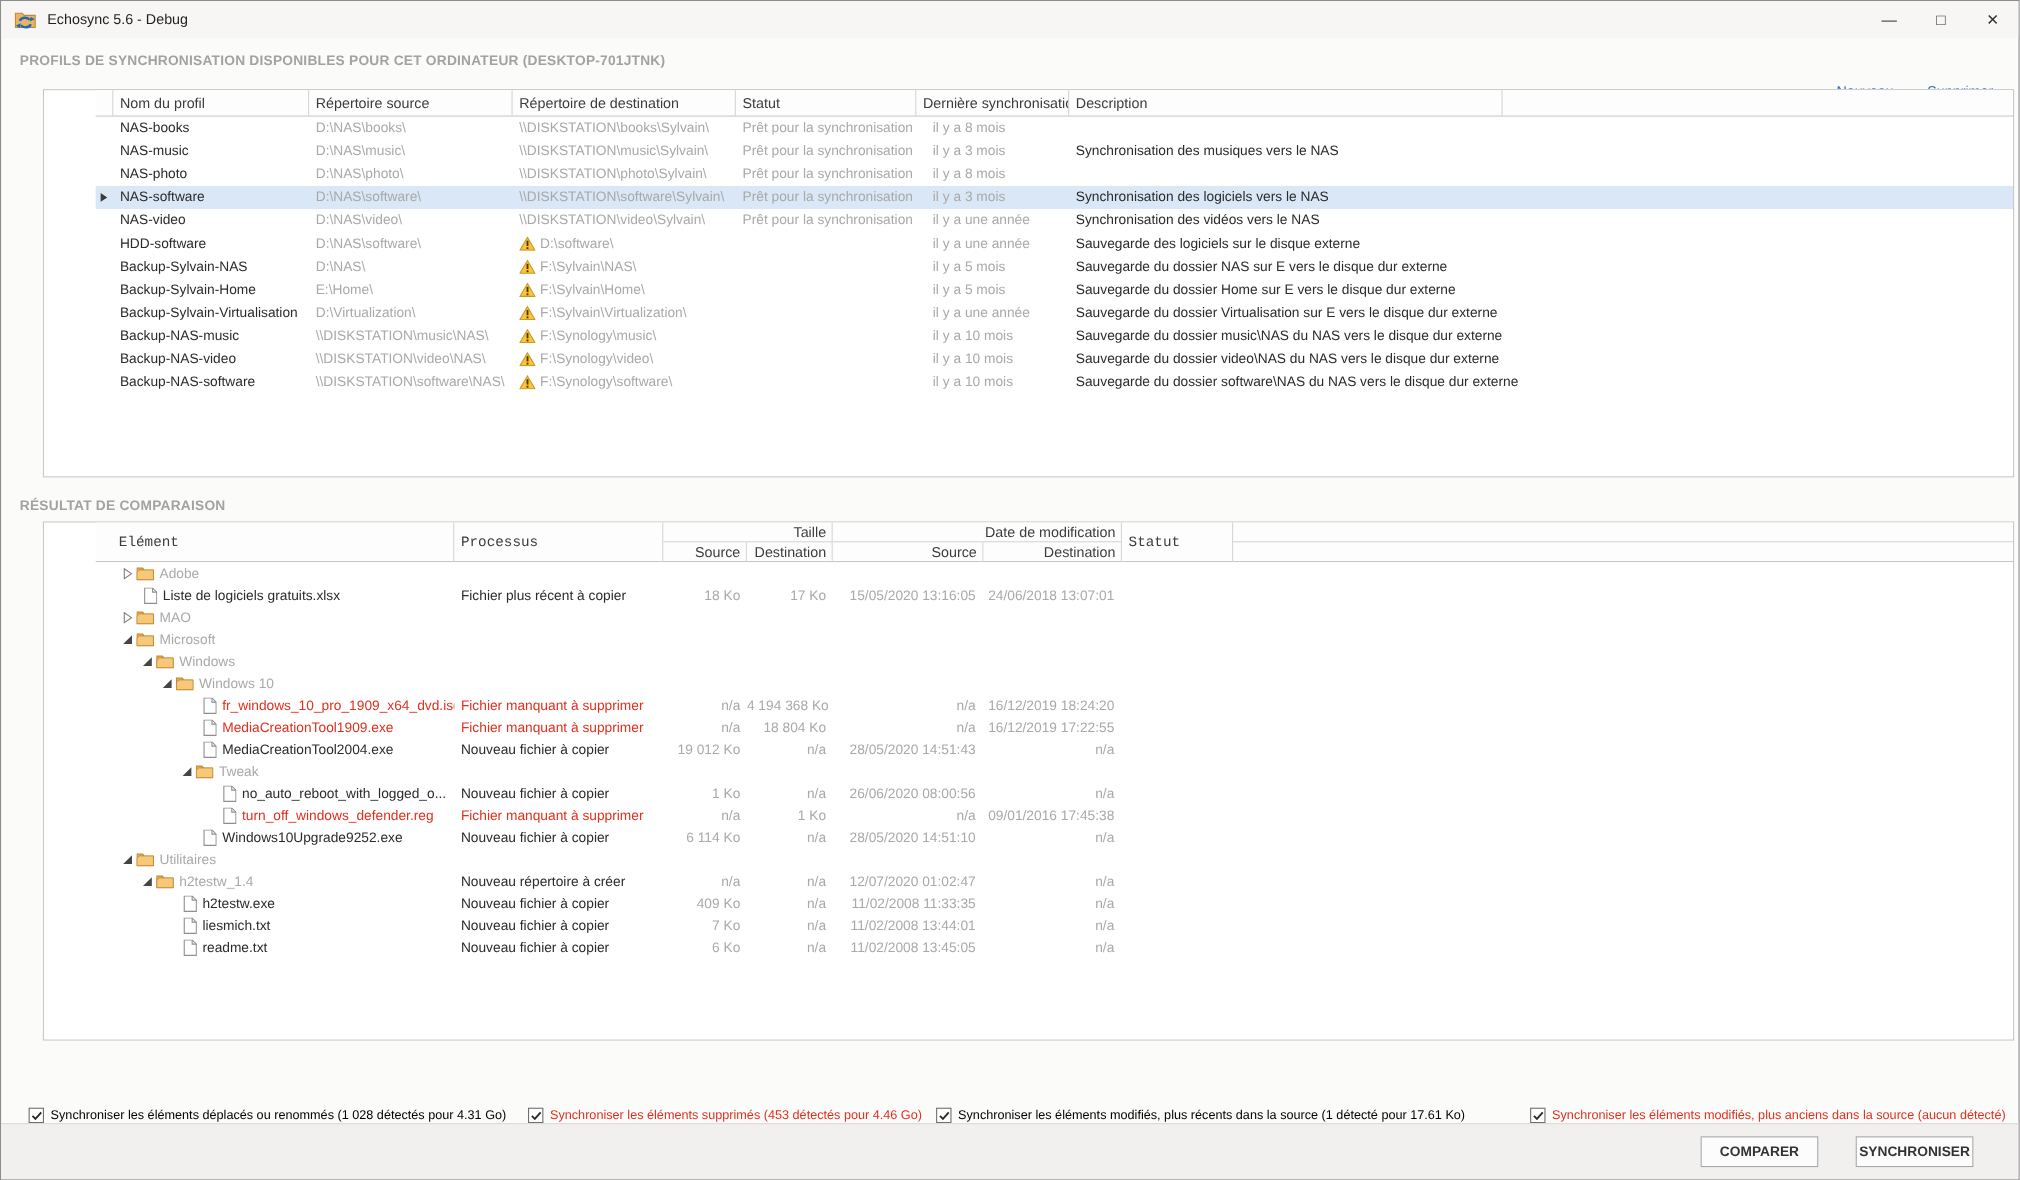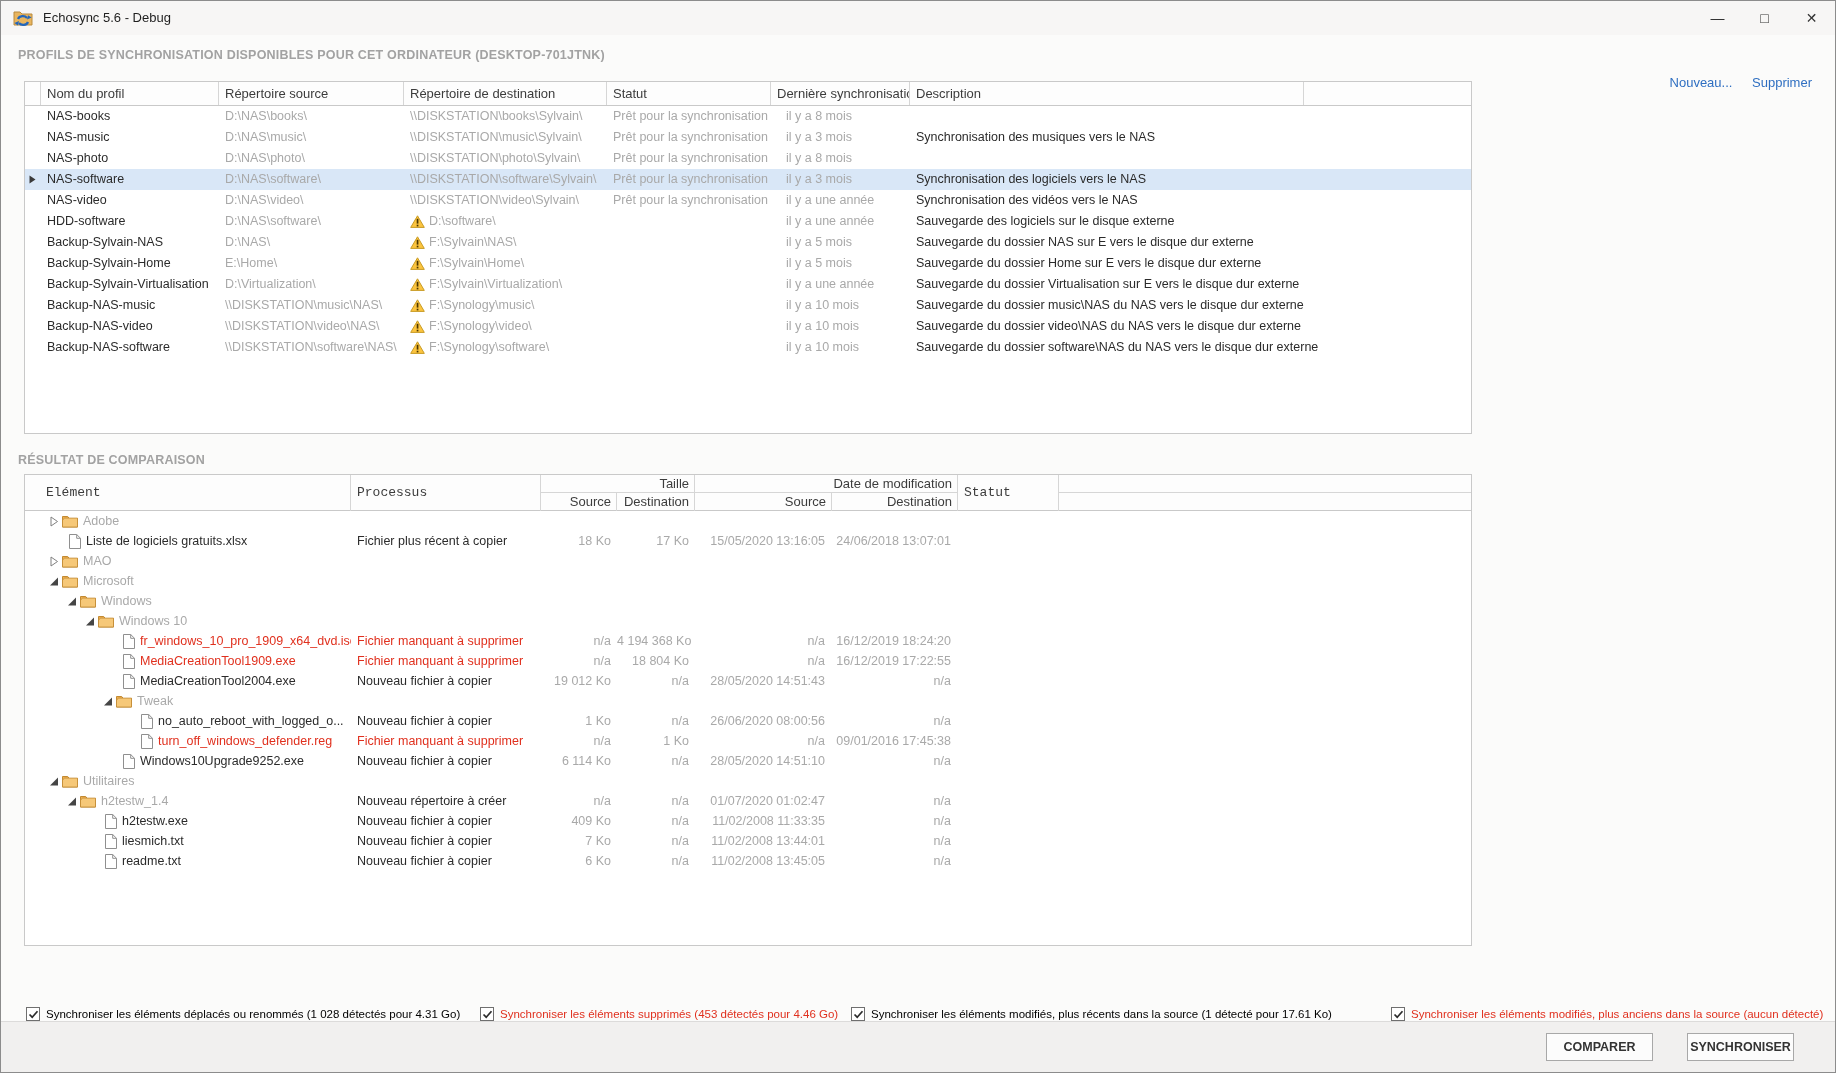--- a/index.html
+++ b/index.html
@@ -20,21 +20,21 @@
   .title-text{position:absolute;left:42px;top:0;height:34px;line-height:34px;font-size:13px;color:#1f1f1f;}
   .win-controls{position:absolute;right:0;top:0;height:33px;display:flex;}
   .win-btn{width:47px;height:33px;display:flex;align-items:center;justify-content:center;font-size:14px;color:#333;cursor:default;}
   
   .section-label{position:absolute;left:17px;font-size:12.5px;font-weight:bold;color:#a2a2a2;letter-spacing:.2px;}
   #profiles-label{top:47px;}
   #compare-label{top:452px;}
   .links{position:absolute;top:46px;right:23px;font-size:13px;color:var(--link);margin-top:28px;}
   .links span{margin-left:16px;cursor:pointer;}
   
-  .tbl{position:absolute;left:23px;width:1448px;background:#fff;border:1px solid var(--border);}
+  .tbl{position:absolute;left:38px;width:1792px;background:#fff;border:1px solid var(--border);padding-left:47px;}
   #profiles-table{top:80px;height:353px;}
   #compare-table{top:473px;height:472px;}
   .muted{color:var(--muted);}
   .dark{color:var(--dark);}
   .red{color:var(--alert);}
   
   .p-header{display:flex;height:24px;border-bottom:1px solid var(--border);background:#fdfdfd;}
   .p-header .pc{border-right:1px solid var(--hborder);line-height:23px;font-size:13px;color:#3c3c3c;}
   .p-row{display:flex;height:21px;font-size:12.5px;}
   .p-row.sel{background:var(--sel);}
@@ -623,21 +623,21 @@
             </svg>
             <svg class="fico" width="16" height="14" viewBox="0 0 16 14">
               <path d="M0.5,2.5 h5.2 l1.6,2 h8.2 v8.5 h-15 z" fill="#efaf4e" stroke="#c28a33"></path>
               <path d="M0.5,6 l2.2,-1.9 h12.8 v8.9 h-15 z" fill="#f6c878" stroke="#c28a33" stroke-width="0.8"></path>
             </svg>
             <span class="muted">h2testw_1.4</span>
           </div>
           <div class="cc cc-proc dark">Nouveau répertoire à créer</div>
           <div class="cc cc-s1 muted">n/a</div>
           <div class="cc cc-s2 muted">n/a</div>
-          <div class="cc cc-d1 muted">01/07/2020 01:02:47</div>
+          <div class="cc cc-d1 muted">12/07/2020 01:02:47</div>
           <div class="cc cc-d2 muted">n/a</div>
           <div class="cc cc-status muted"></div>
           <div class="cc cc-fill"></div>
         </div>
         <div class="c-row">
           <div class="cc cc-ind"></div>
           <div class="cc cc-el">
             <span class="spacer" style="width: 64px;"></span>
             <svg class="fico" width="13" height="15" viewBox="0 0 13 15">
               <path d="M1.5,0.5 h7.2 l3.8,3.8 v10.2 h-11 z" fill="#ffffff" stroke="#8f8f8f"></path>

